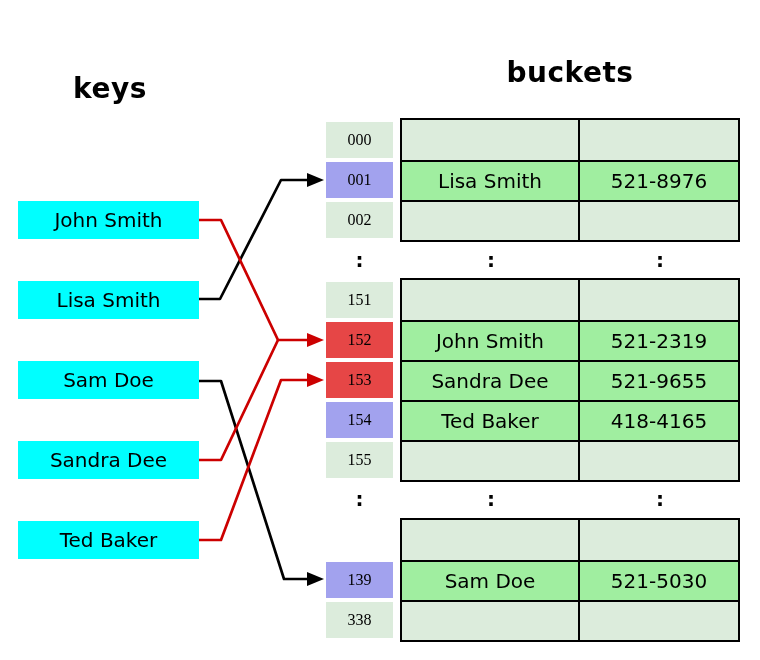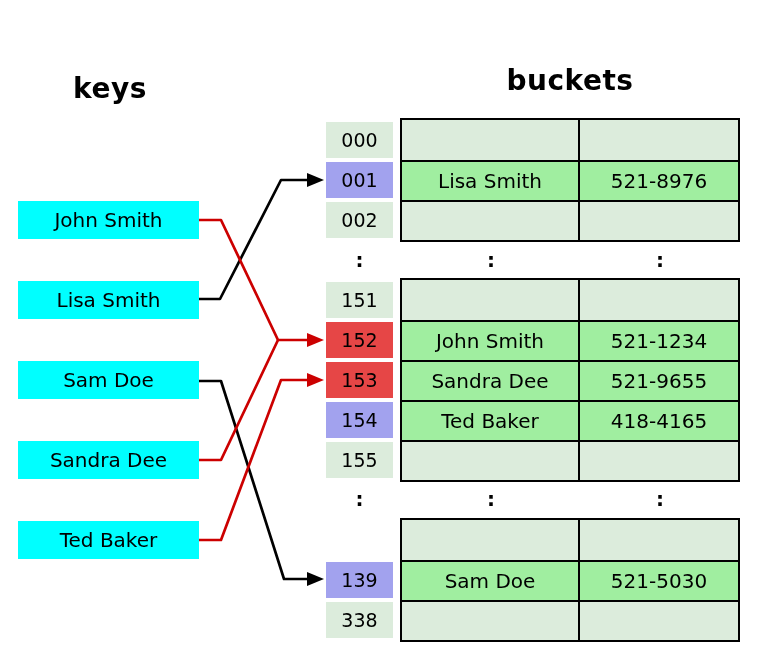--- a/index.html
+++ b/index.html
@@ -2,29 +2,29 @@
 <html style="--key_box: #00ffff; --slot: #dcecdc; --slot_purple: #a2a2ee; --slot_red: #e64646; --cell_filled: #a0eea0; --arrow_red: #cc0000; --arrow_black: #000000;"><head>
 <meta charset="utf-8">
 <style>
   html,body{margin:0;padding:0;background:#fff;}
   .canvas{
     position:relative;width:760px;height:660px;background:#ffffff;
     font-family:"DejaVu Sans","Liberation Sans",sans-serif;color:#000;overflow:hidden;padding-left:47px;
   }
   .heading{position:absolute;font-weight:bold;font-size:28px;text-align:center;letter-spacing:.5px;}
   .heading.keys{left:35px;top:72px;width:150px;}
-  .heading.buckets{left:470px;top:64px;width:200px;}
+  .heading.buckets{left:470px;top:56px;width:200px;}
 
   .keybox{
     position:absolute;left:18px;width:181px;height:38px;background:var(--key_box,#00ffff);
     display:flex;align-items:center;justify-content:center;font-size:20px;
   }
   .slot{
     position:absolute;left:326px;width:67px;height:36px;
-    display:flex;align-items:center;justify-content:center;font-size:19px;
+    display:flex;align-items:center;justify-content:center;font-size:16px;font-family:Liberation Serif, serif;
   }
   .slot[data-bg="slot"]{background:var(--slot,#dcecdc);}
   .slot[data-bg="purple"]{background:var(--slot_purple,#a2a2ee);}
   .slot[data-bg="red"]{background:var(--slot_red,#e64646);}
 
   .colon{position:absolute;height:30px;line-height:30px;font-weight:bold;font-size:20px;text-align:center;}
   .colon.c-index{left:326px;width:67px;}
   .colon.c-name{left:402px;width:178px;}
   .colon.c-phone{left:582px;width:156px;}
 
@@ -92,21 +92,21 @@
     </div>
   </div>
 
   <div class="btable" style="top:278px">
     <div class="brow">
       <div class="bcell name" data-bg="empty"></div>
       <div class="bcell phone" data-bg="empty"></div>
     </div>
     <div class="brow">
       <div class="bcell name" data-bg="filled">John Smith</div>
-      <div class="bcell phone" data-bg="filled">521-1234</div>
+      <div class="bcell phone" data-bg="filled">521-2319</div>
     </div>
     <div class="brow">
       <div class="bcell name" data-bg="filled">Sandra Dee</div>
       <div class="bcell phone" data-bg="filled">521-9655</div>
     </div>
     <div class="brow">
       <div class="bcell name" data-bg="filled">Ted Baker</div>
       <div class="bcell phone" data-bg="filled">418-4165</div>
     </div>
     <div class="brow">

